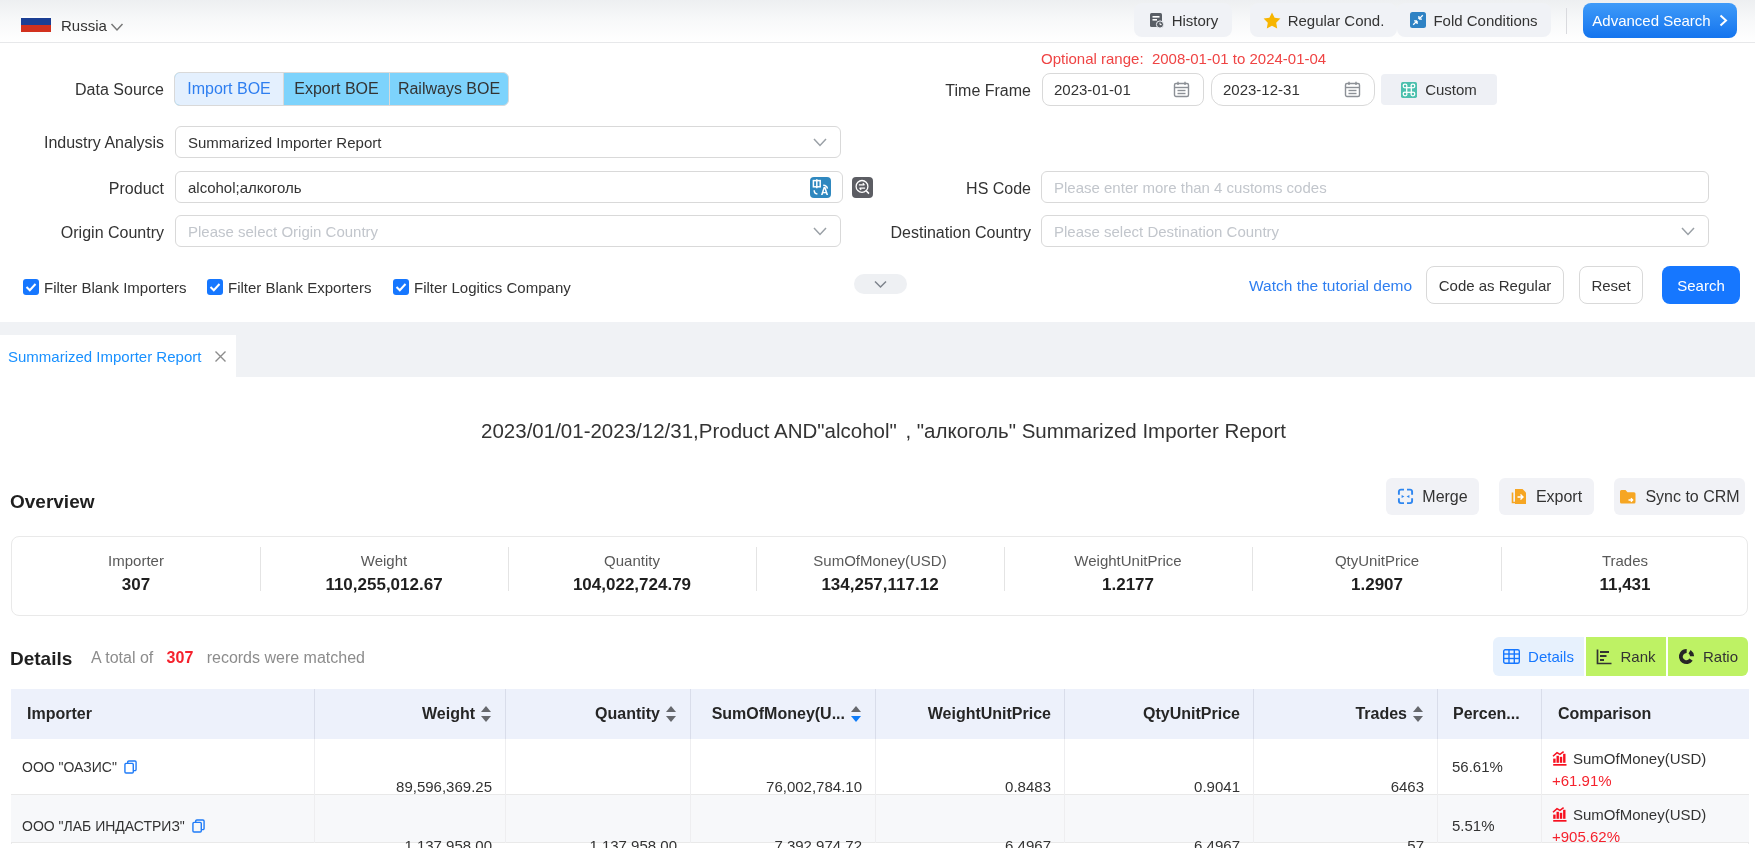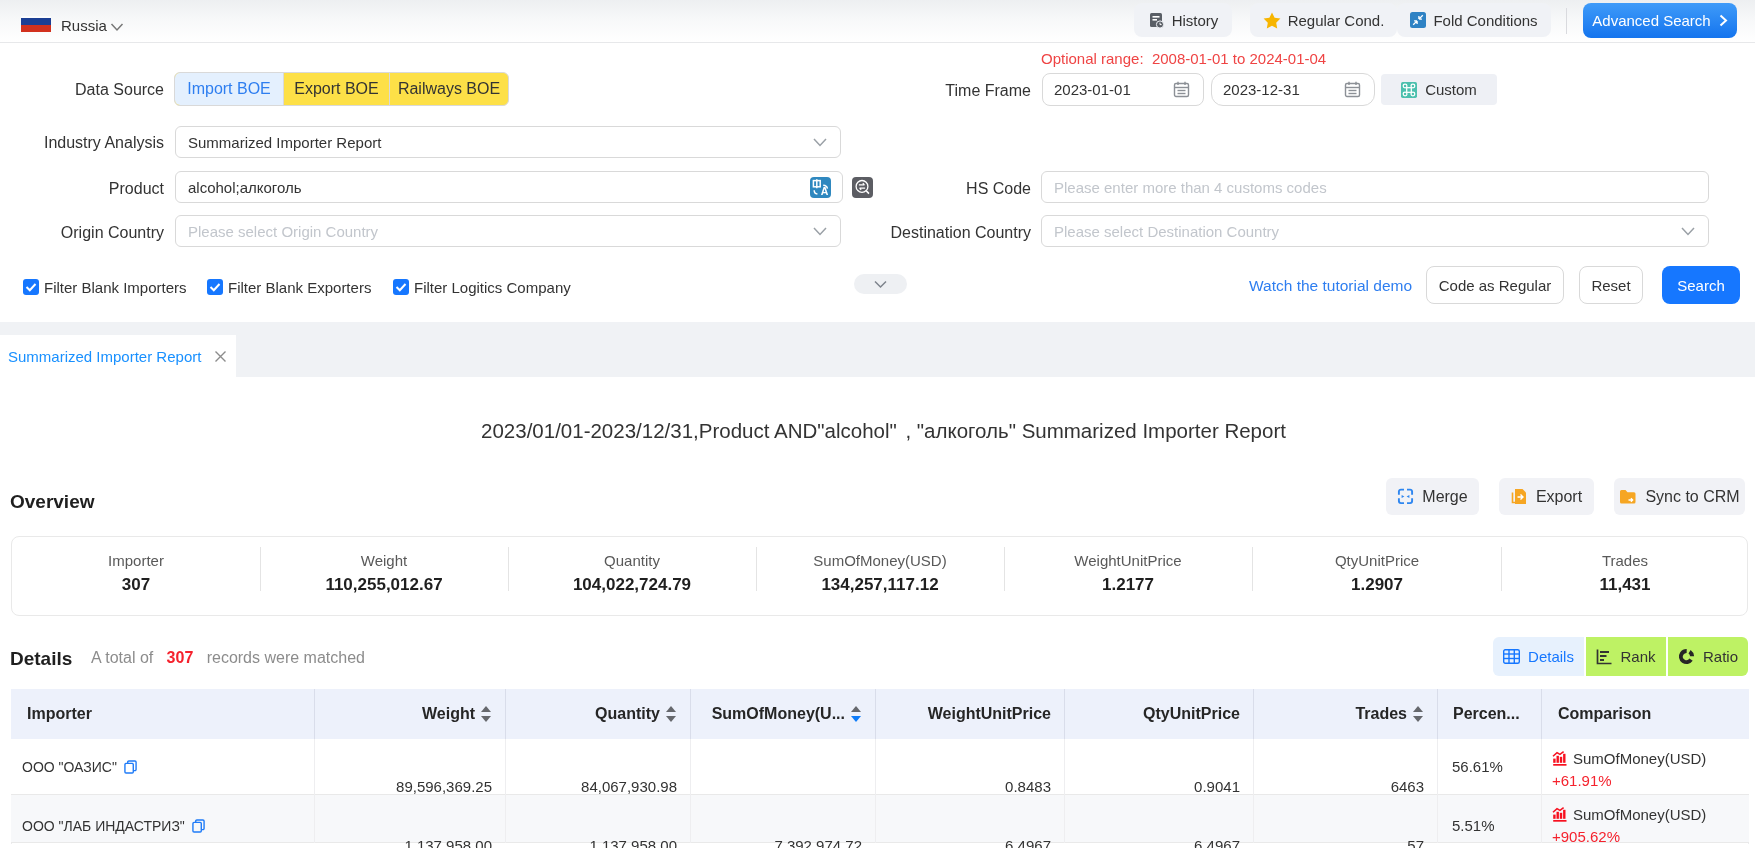--- a/index.html
+++ b/index.html
@@ -19,21 +19,21 @@
 #russia { left:61px; top:17px; font-size:15px; color:#333; }
 .hbtn { top:3px; height:34px; border-radius:8px; background:#f0f2f6; color:#333;
   font-size:15px; display:flex; align-items:center; justify-content:center; gap:7px; }
 #advs { left:1583px; top:3px; width:154px; height:35px; border-radius:8px;
   background:linear-gradient(180deg,#3f9bf9 0%,#1474ee 100%); color:#fff; font-size:16px;
   display:flex; align-items:center; justify-content:center; gap:8px; }
 
 
 .lbl { font-size:16px; color:#333; text-align:right; }
 .seg { left:174px; top:72px; width:335px; height:34px; border:1px solid #d9d9d9;
-  border-radius:6px; display:flex; overflow:hidden; background:#fde047; }
+  border-radius:6px; display:flex; overflow:hidden; background:#7dd3fc; }
 .seg div { display:flex; align-items:center; justify-content:center; font-size:16px; height:100%; }
 .seg .s1 { width:108px; background:#e4f0fe; color:#2e7ef0; }
 .seg .s2 { width:107px; border-left:1px solid #d9d9d9; border-right:1px solid #d9d9d9; }
 .seg .s3 { flex:1; }
 .inp { border:1px solid #d9d9d9; border-radius:6px; background:#fff; font-size:15px;
   display:flex; align-items:center; }
 .ph { color:#c2c6cc; }
 #optrange { left:1041px; top:50px; font-size:15px; color:#ef4444; }
 .cal { margin-left:auto; margin-right:13px; }
 #custom { left:1381px; top:74px; width:116px; height:31px; background:#eef0f5; border-radius:4px;
@@ -403,21 +403,21 @@
   <div class="abs" style="left:0;top:50px;width:1px;height:105px;background:#ececee"></div>
   <div class="abs" style="left:1737px;top:50px;width:1px;height:105px;background:#ececee"></div>
   <div class="trow" style="height:56px;background:#fff">
     <div class="tc" style="left:0;width:303px;padding-left:11px;font-size:14px">ООО "ОАЗИС"&nbsp;
       <svg style="margin-left:3px" width="13" height="14" viewBox="0 0 14 15">
             <rect x="1" y="3.6" width="9" height="10.4" rx="1.2" fill="none" stroke="#1f7bf8" stroke-width="1.5"></rect>
             <path d="M4 3.6 V2.2 a1.2 1.2 0 0 1 1.2 -1.2 h6.6 a1.2 1.2 0 0 1 1.2 1.2 v8 a1.2 1.2 0 0 1 -1.2 1.2 H10" fill="none" stroke="#1f7bf8" stroke-width="1.5"></path>
           </svg>
     </div>
     <div class="tc r" style="left:303px;width:191px;padding-right:13px">89,596,369.25</div>
-    <div class="tc r" style="left:494px;width:185px;padding-right:13px">84,067,930.98</div>
+    <div class="tc r" style="left:679px;width:185px;padding-right:13px">76,002,784.10</div>
     <div class="tc r" style="left:864px;width:189px;padding-right:13px">0.8483</div>
     <div class="tc r" style="left:1053px;width:189px;padding-right:13px">0.9041</div>
     <div class="tc r" style="left:1242px;width:184px;padding-right:13px">6463</div>
     <div class="tc" style="left:1426px;width:104px;padding-left:15px">56.61%</div>
     <div class="tc" style="left:1530px;width:208px;padding-left:11px;padding-top:6px;flex-direction:column;align-items:flex-start;justify-content:center">
       <div class="cmp1"><svg width="16" height="15" viewBox="0 0 16 15">
               <rect x="1.2" y="7.6" width="2.4" height="4.2" fill="#f7101f"></rect>
               <rect x="4.5" y="4.8" width="2.4" height="7" fill="#f7101f"></rect>
               <rect x="7.8" y="5.8" width="2.4" height="6" fill="#f7101f"></rect>
               <rect x="11.1" y="2.8" width="2.4" height="9" fill="#f7101f"></rect>

